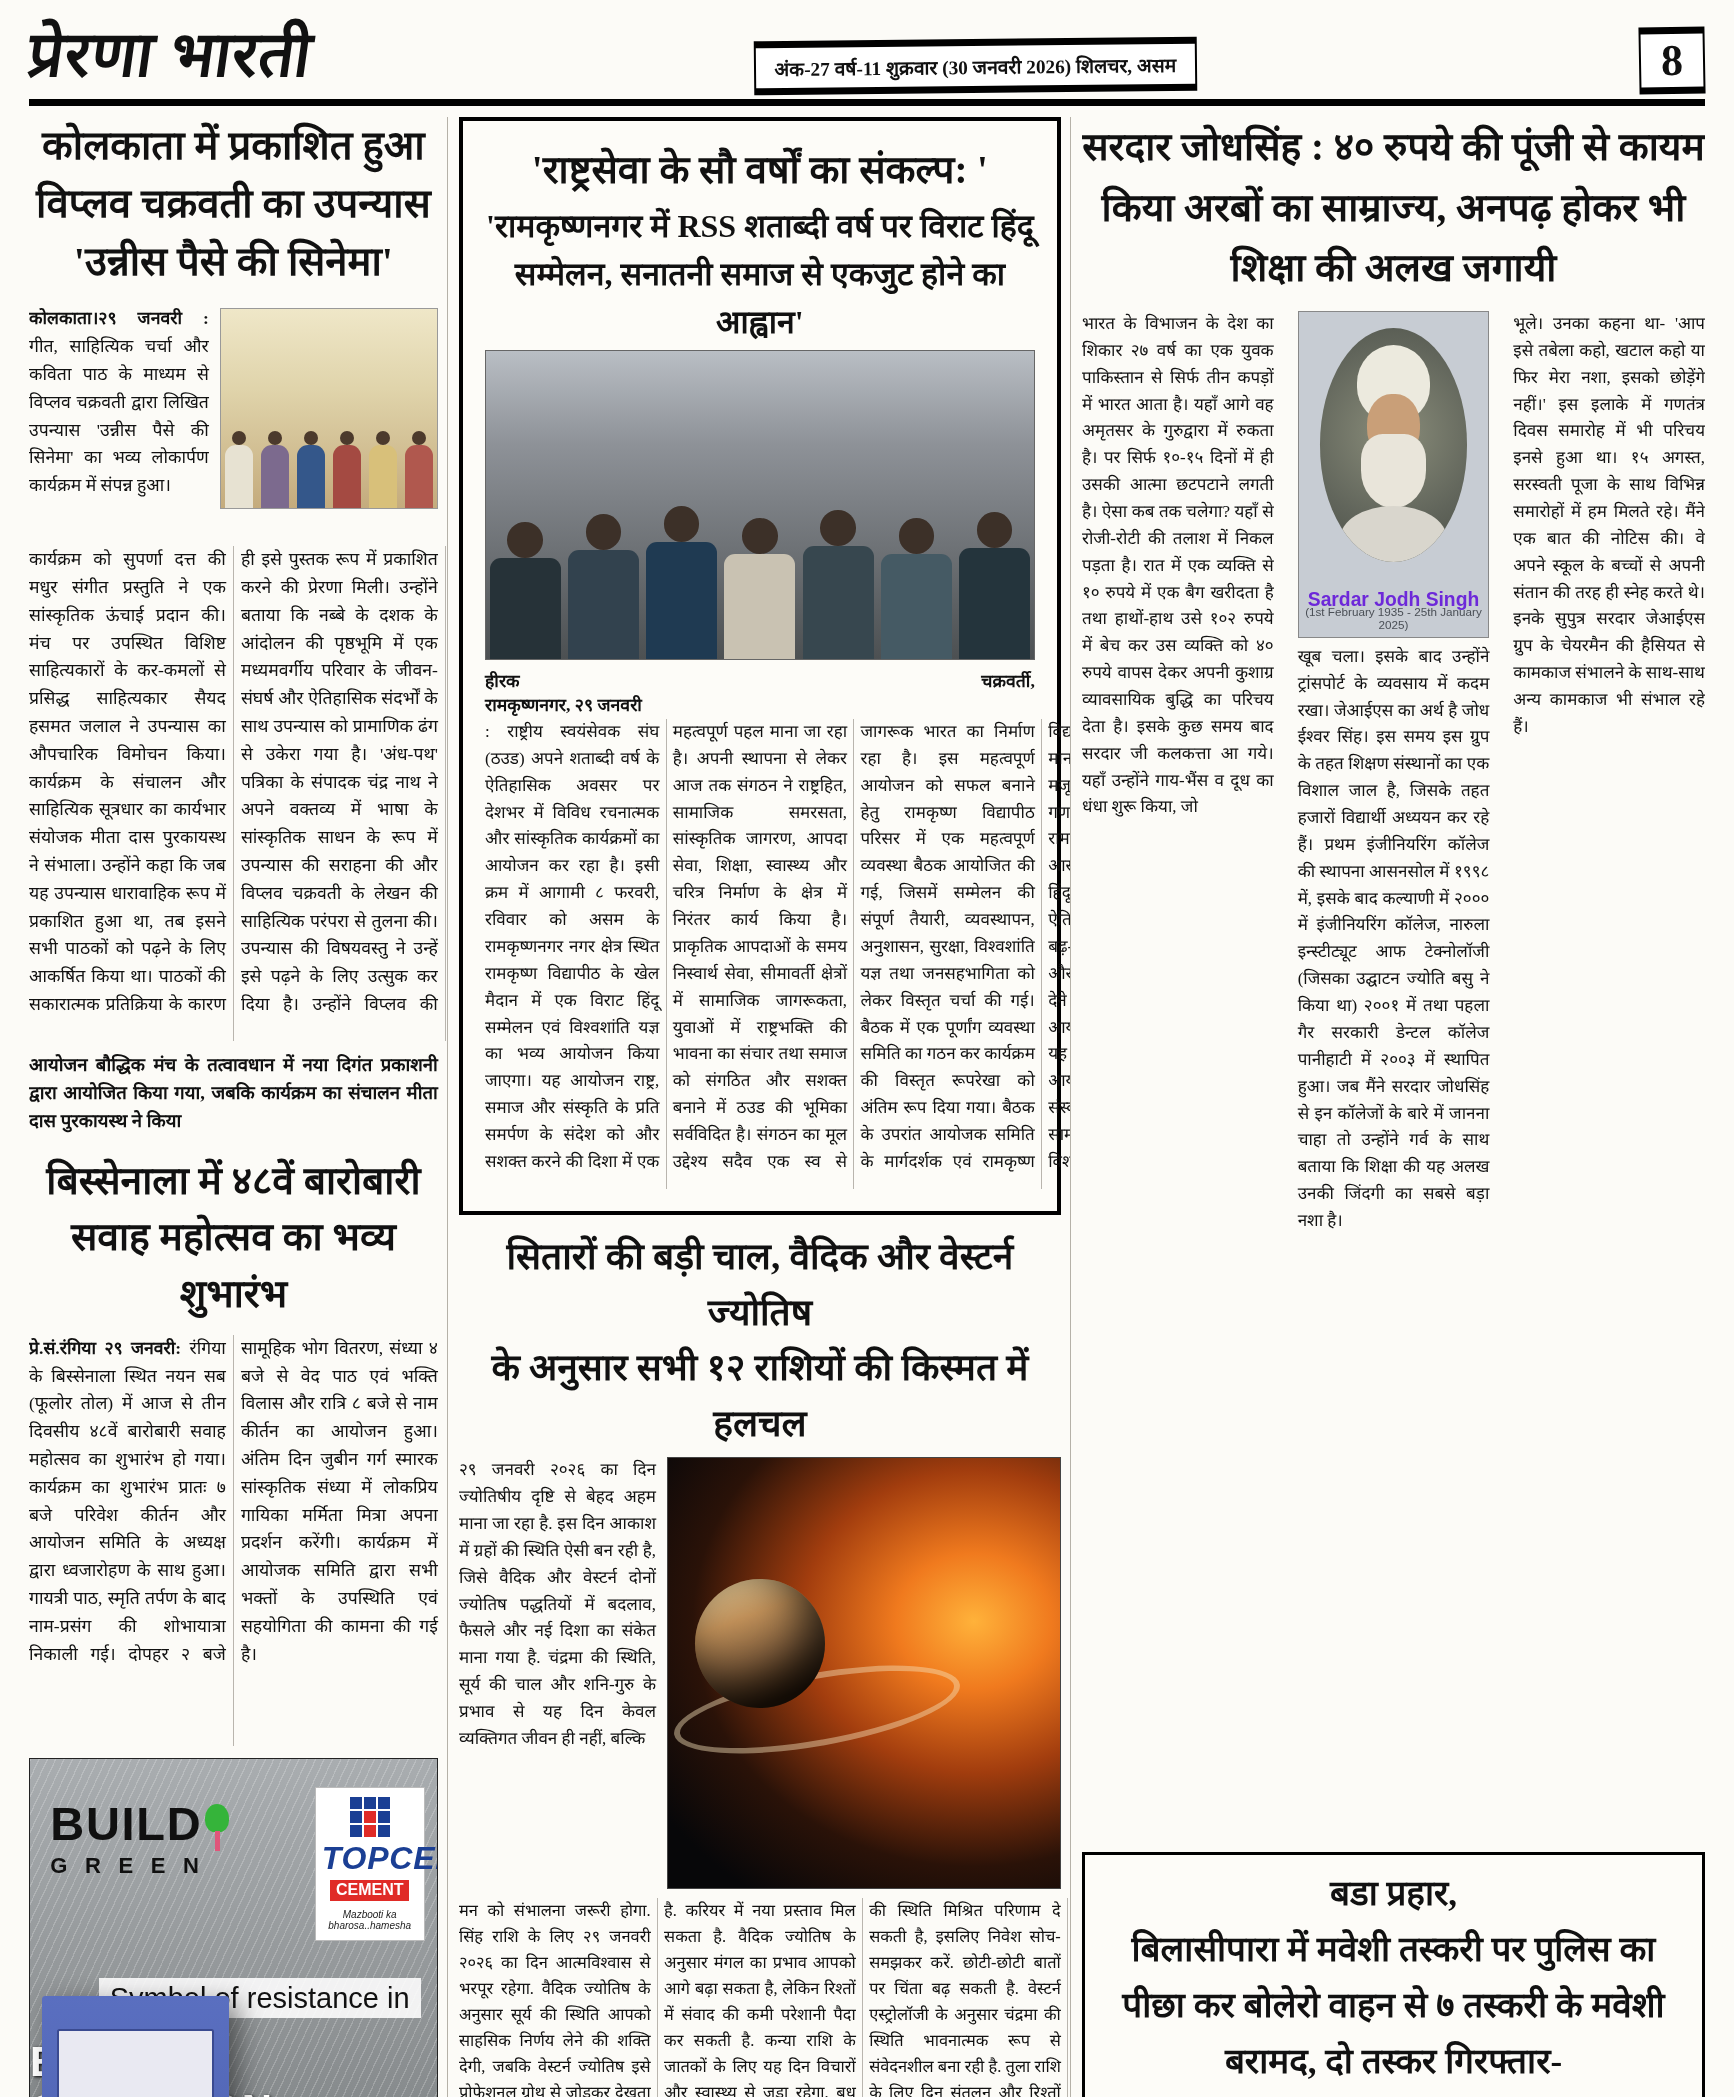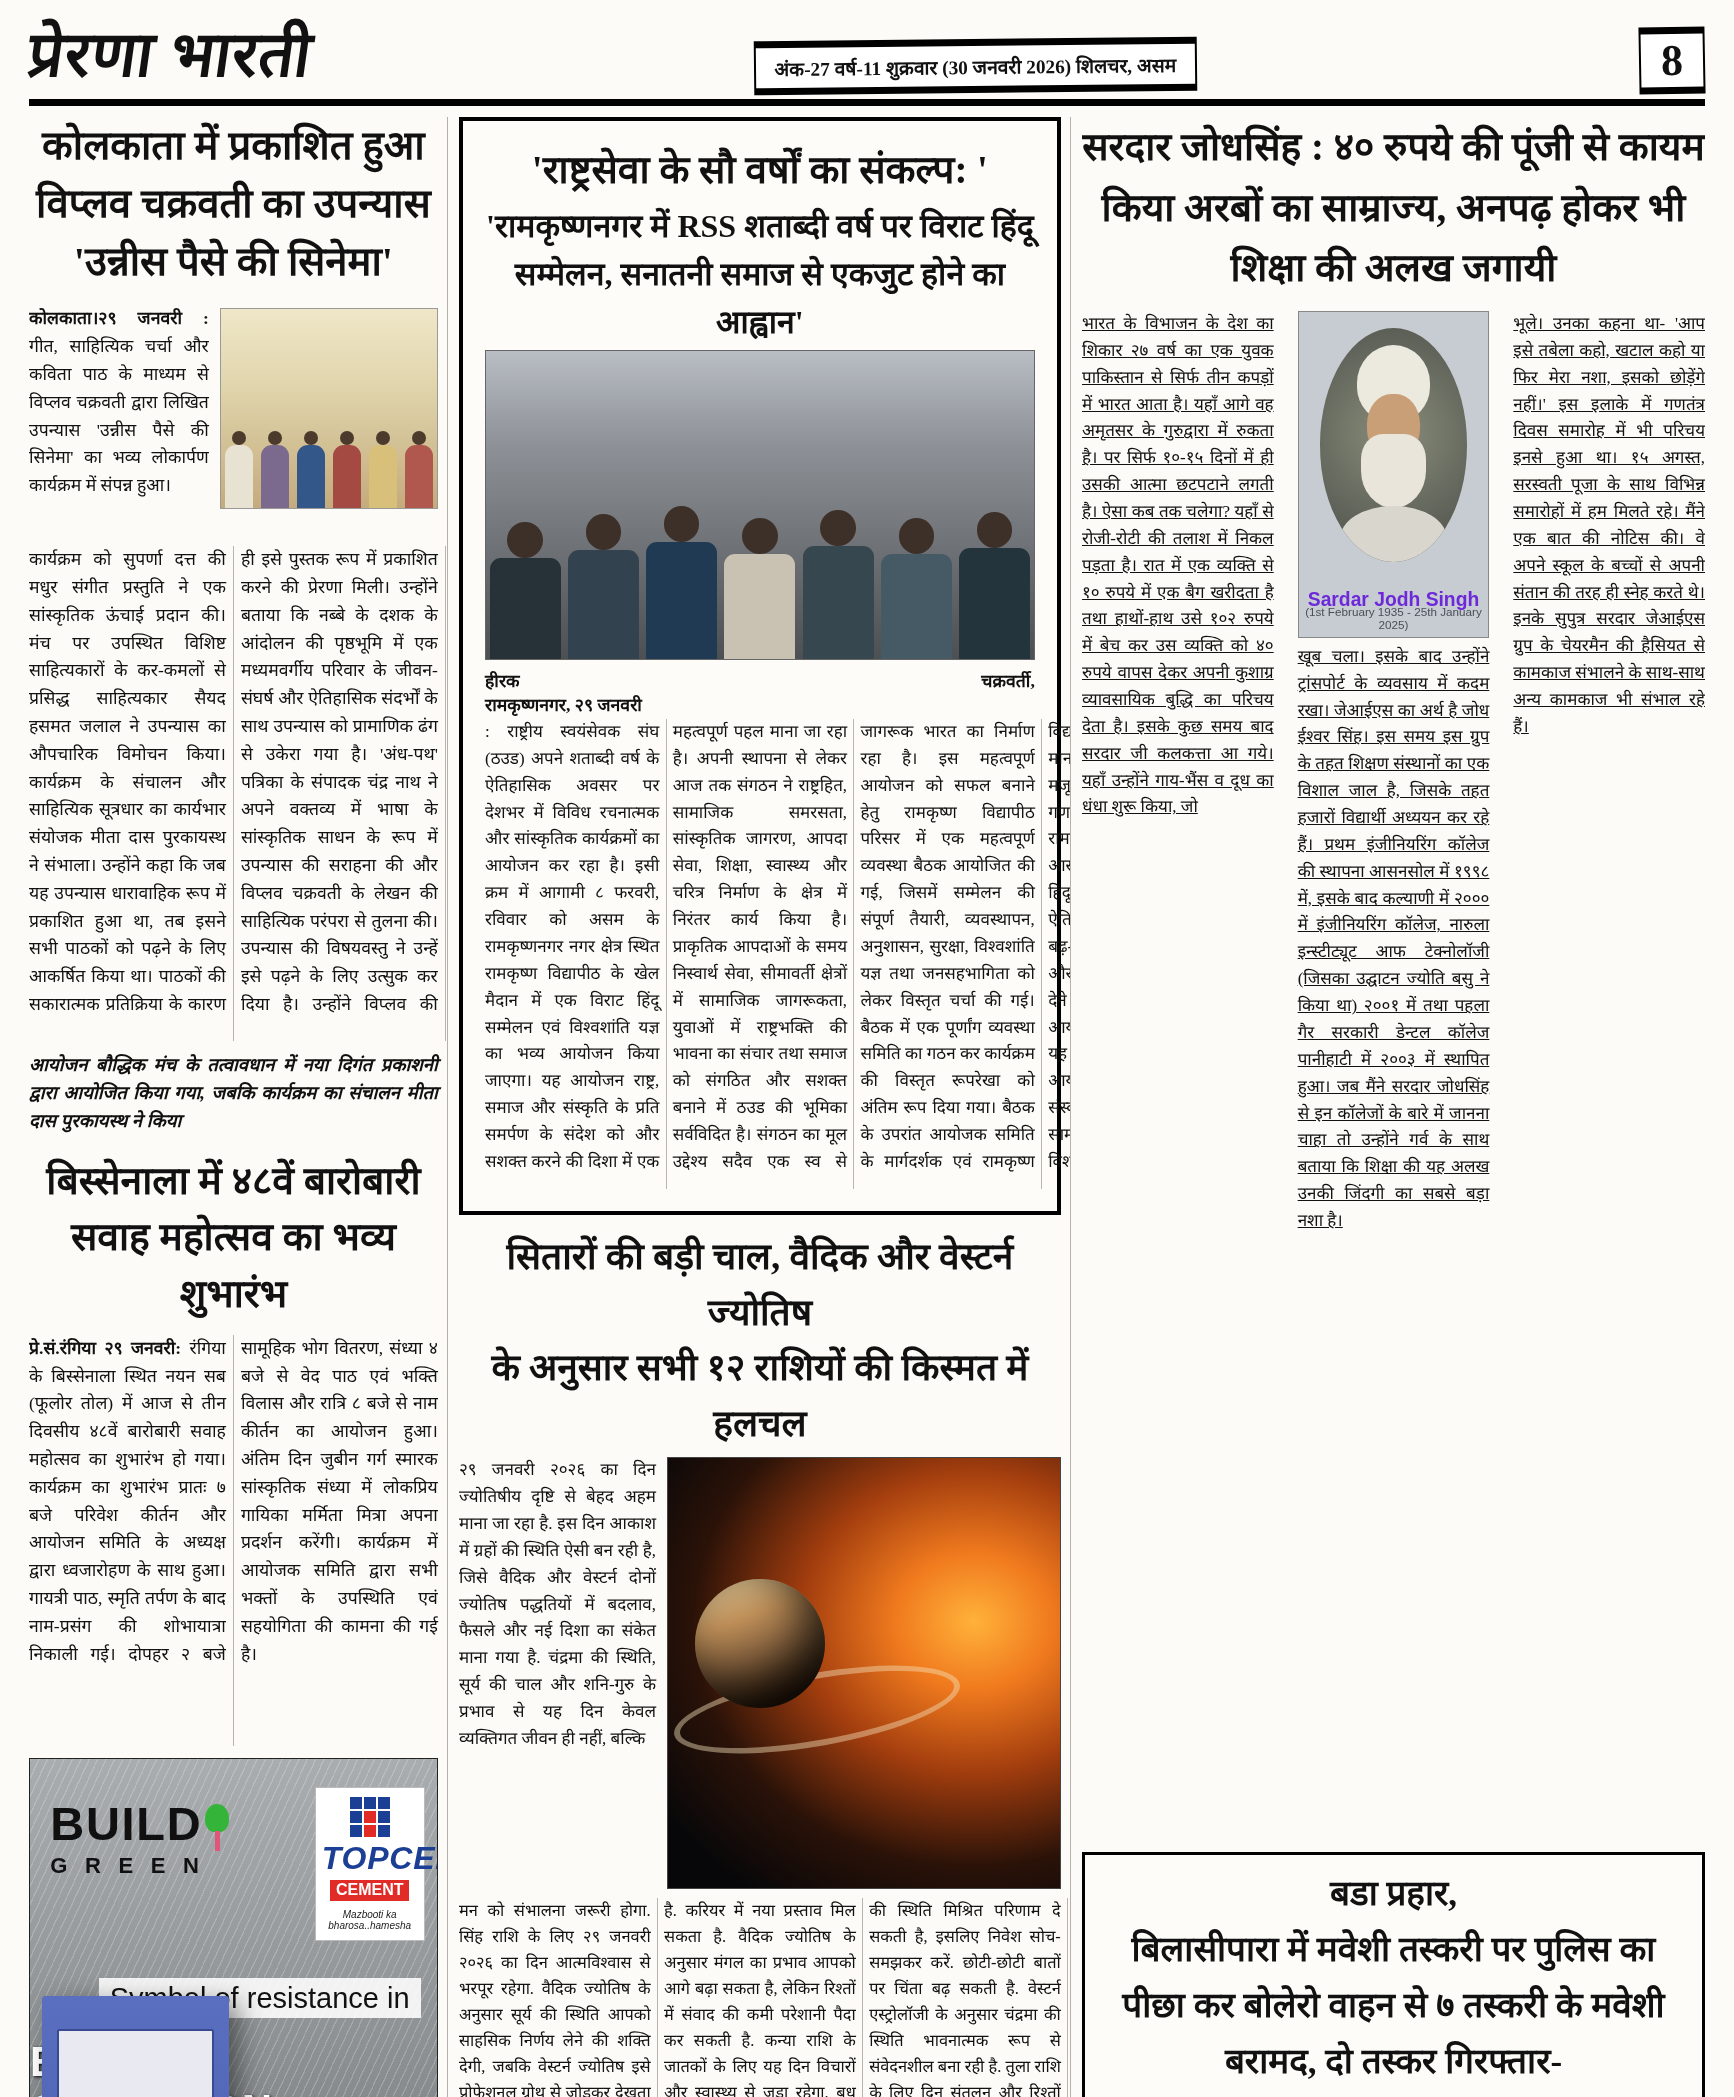--- a/index.html
+++ b/index.html
@@ -25,21 +25,21 @@
   .col-mid   { flex:0 0 612px; border-right:0.8px solid #b5b1a8; padding-right:9.2px; }
   .col-right { flex:1; }
   
   .hl { font-weight:900; text-align:center; line-height:1.45; }
   .hl-a { font-size:40px; margin-bottom:14.3px; }
   .hl-b { font-size:39px; margin:17px 0 12.6px 0; }
   .body-txt { font-size:17.6px; line-height:1.58; text-align:justify; }
   .two-col { column-count:2; column-gap:15px; column-rule:0.4px solid #b9b5ae; }
   .three-col { column-count:3; column-gap:13.4px; column-rule:0.4px solid #b9b5ae; }
   .dateline { font-weight:bold; }
-  .closing { font-weight:bold; font-size:18.5px; line-height:1.5; margin-top:11px; text-align:justify;font-style:italic; }
+  .closing { font-weight:bold; font-size:18.5px; line-height:1.5; margin-top:11px; text-align:justify; }
   
   .photo { position:relative; overflow:hidden; }
   .people-row { position:absolute; bottom:0; left:0; width:100%; display:flex;
     justify-content:space-around; align-items:flex-end; }
   .person { display:flex; flex-direction:column; align-items:center; width:13%; }
   .person .head { width:50%; aspect-ratio:1; border-radius:50%; background:#4c3a2c; }
   .person .torso { width:100%; height:63px; border-radius:11px 11px 0 0; background:var(--shirt,#777); }
   .photo-book { float:right; width:218px; height:201px; margin:2.5px 0 7.6px 11px;
     background:linear-gradient(180deg,#efe7c8 0%,#e0d4ab 40%,#c4ab7d 100%); border:0.8px solid #999; }
   .photo-rss { width:100%; height:310px; margin:4.2px 0 7.6px 0;
@@ -69,21 +69,21 @@
   .planet-ring { position:absolute; left:1%; top:50%; width:74%; height:17%;
     border:6.7px solid rgba(245,225,185,.45); border-radius:50%; transform:rotate(-10deg); }
   
   .boxed { border:4.2px solid #000; padding:22px; background:#fdfcf8; }
   .hl-kicker { font-size:39px; font-weight:900; text-align:center; line-height:1.4; }
   .hl-sub { font-size:32px; font-weight:900; text-align:center; line-height:1.5; margin-top:4.2px; }
   .byline-row { display:flex; justify-content:space-between; font-weight:bold; font-size:17.6px; }
   .byline-place { font-weight:bold; font-size:17.6px; }
   .hl-astro { font-size:37px; font-weight:900; text-align:center; line-height:1.5; }
   .hl-e { font-size:39px; font-weight:900; text-align:center; line-height:1.55; margin-bottom:12.6px; }
-  .e-grid { display:grid; grid-template-columns:1fr 1fr 1fr; gap:24px; height:1527px; overflow:hidden;text-decoration:underline; }
+  .e-grid { display:grid; grid-template-columns:1fr 1fr 1fr; gap:24px; height:1527px; overflow:hidden; }
   .e-grid .body-txt { font-size:17px; }
   .boxed-f { border:3.4px solid #000; padding:11px; margin-top:14.3px; background:#fdfcf8; }
   .hl-f { font-size:35px; font-weight:900; text-align:center; line-height:1.6; }
   
   .ad-topcem { margin-top:12.6px; height:914px; border:1.7px solid #222; position:relative; overflow:hidden;
     background:linear-gradient(180deg,#a9adb0 0%,#8e9294 30%,#6f7477 60%,#3c3f41 100%);
     font-family:"Liberation Sans","DejaVu Sans",sans-serif; }
   .ad-topcem::before { content:""; position:absolute; inset:0;
     background:repeating-linear-gradient(115deg, rgba(255,255,255,.20) 0 1.3px, transparent 1.3px 7.6px); }
   .bg-logo { position:absolute; left:5%; top:4%; color:#101010; }

